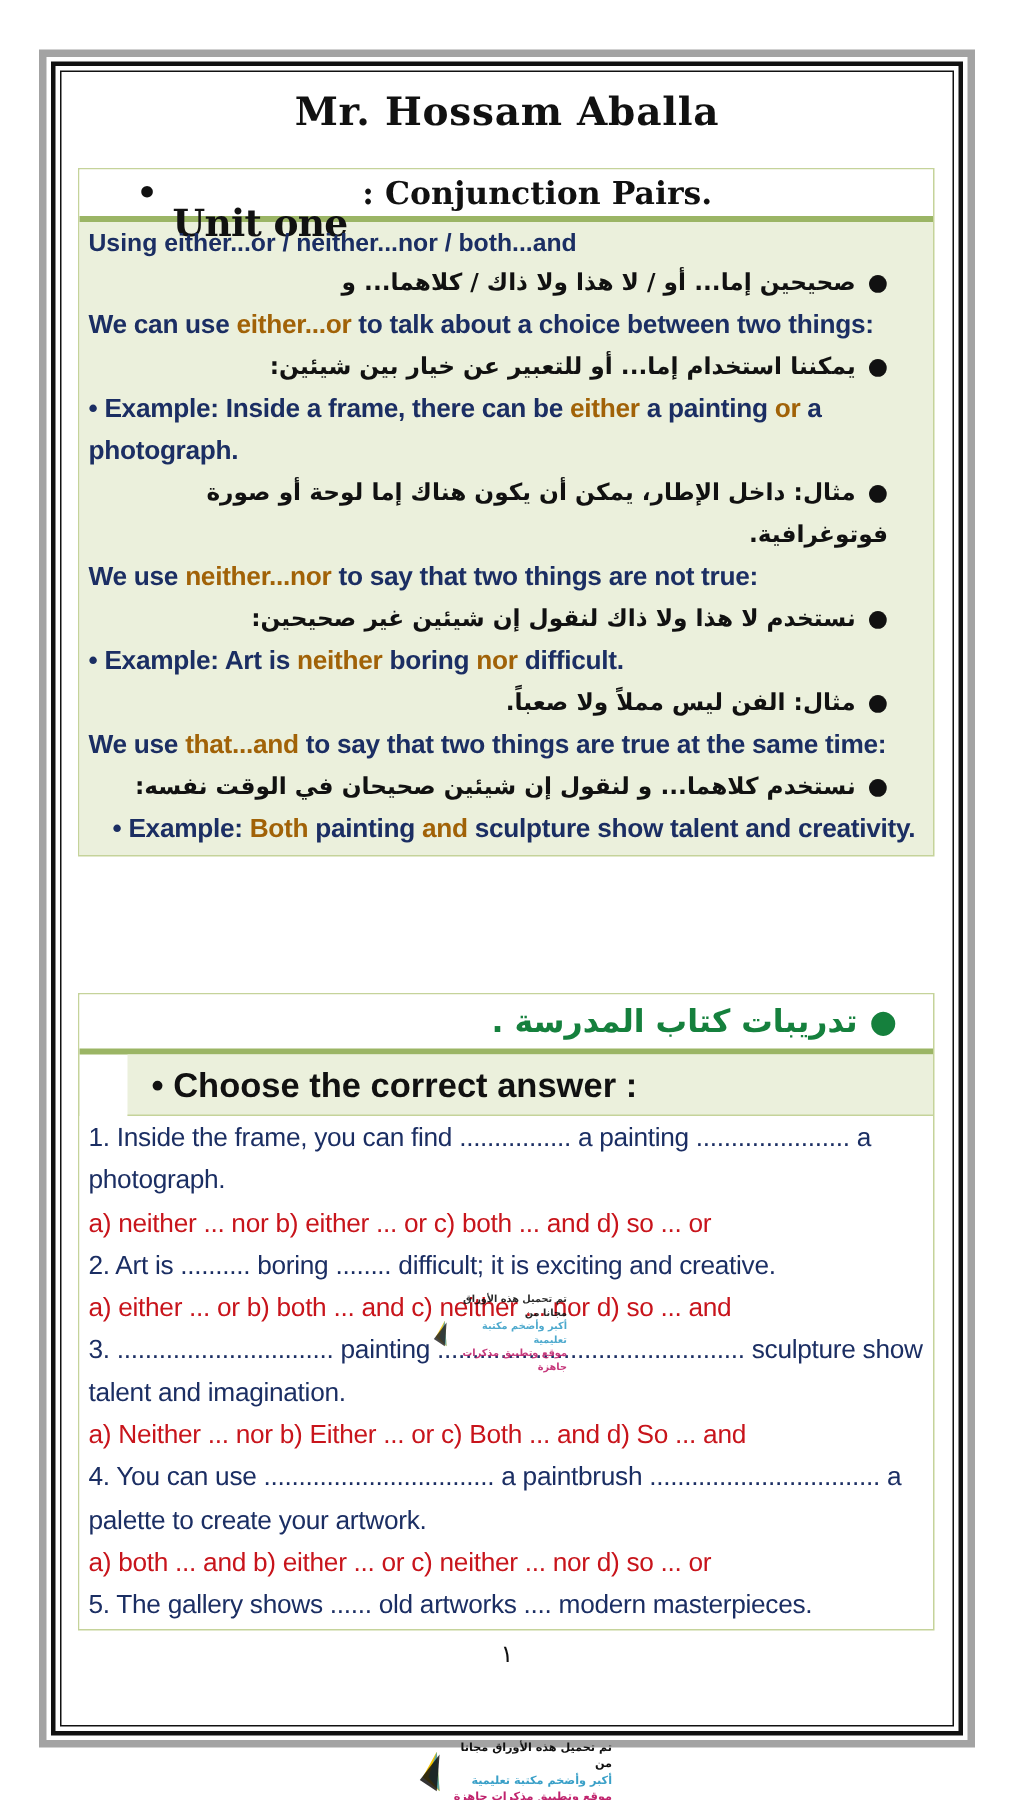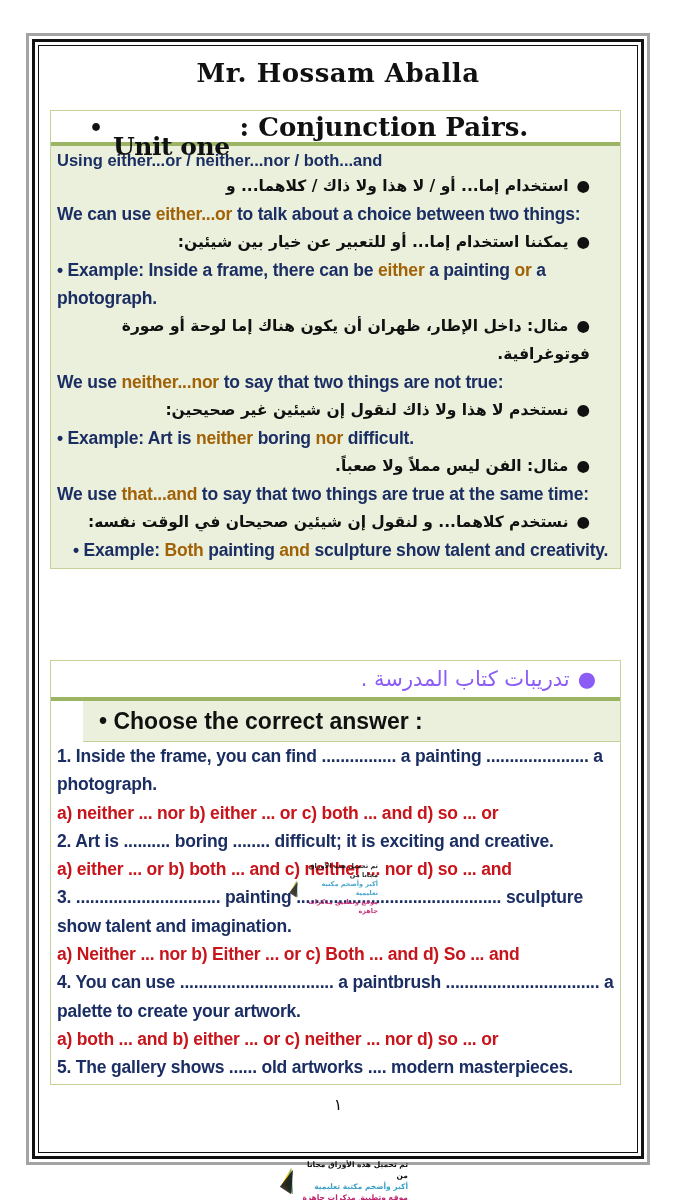--- a/index.html
+++ b/index.html
@@ -1,35 +1,35 @@
 <!DOCTYPE html>
 <html><head>
 <meta charset="utf-8">
 <style>
   html, body { margin:0; padding:0; background:#ffffff; }
   body { width:675px; height:1200px; position:relative; overflow:hidden; font-family:"Liberation Sans", sans-serif; }
-  .frame-outer { position:absolute; left:26px; top:33px; width:624px; height:1132px; border:3px solid #a3a3a3; box-sizing:border-box; }
+  .frame-outer { position:absolute; left:26px; top:33px; width:624px; height:1132px; border:5px solid #a3a3a3; box-sizing:border-box; }
   .frame-mid { position:absolute; left:3px; top:3px; right:3px; bottom:3px; border:3px solid #111; }
   .frame-inner { position:absolute; left:3px; top:3px; right:3px; bottom:3px; border:1.5px solid #111; background:#fff; }
   .author { position:absolute; left:0; right:0; top:12px; text-align:center; font-family:"DejaVu Serif", serif; font-weight:bold; font-size:26px; color:#111; letter-spacing:0.5px; }
   .unit-box { position:absolute; left:11px; top:64px; width:569px; border:1px solid #c5d39a; }
   .unit-title { height:31px; background:#fff; border-bottom:4px solid #9bb565; display:flex; align-items:center; padding-left:38px; font-family:"DejaVu Serif", serif; font-weight:bold; color:#111; }
   .unit-title .big { font-size:25px; letter-spacing:-0.5px;margin-top:40px; }
-  .unit-title .small { font-size:26px; margin-left:10px; }
+  .unit-title .small { font-size:21px; margin-left:10px; }
   .rules { background:#ebf0dc; padding:2px 6px 4px 6px; color:#1b2e63; font-weight:bold; font-size:17.5px; line-height:28px; font-family:"Liberation Sans", sans-serif; }
   .rules .en { letter-spacing:-0.2px; }
   .rules .small-en { font-size:16.5px; line-height:24px; }
   .red { color:#a16207; }
   .ar { direction:rtl; text-align:right; color:#111; font-size:15.5px; font-family:"DejaVu Sans", sans-serif; font-weight:bold; padding-right:24px; line-height:28px; }
   .ar .bullet { margin-left:8px; }
   .indent { padding-left:16px; }
   .sec2 { position:absolute; left:11px; top:614px; width:569px; border:1px solid #c5d39a; }
-  .school-ex { background:#fff; height:36px; direction:rtl; text-align:right; padding-right:24px; font-size:21px; font-weight:normal; color:#8b5cf6; font-family:"DejaVu Sans", sans-serif; line-height:36px; border-bottom:4px solid #9bb565; }
+  .school-ex { background:#fff; height:36px; direction:rtl; text-align:right; padding-right:24px; font-size:21px; font-weight:bold; color:#15803d; font-family:"DejaVu Sans", sans-serif; line-height:36px; border-bottom:4px solid #9bb565; }
   .choose { background:#ebf0dc; height:40px; line-height:40px; padding-left:16px; font-size:23px; font-weight:bold; color:#111; font-family:"Liberation Sans", sans-serif; border-bottom:1px solid #c5d39a;margin-left:32px; }
-  .qs { background:#fff; padding:0 6px 2px 6px; font-size:17.5px; font-weight:bold; line-height:28.3px; color:#1b2e63; letter-spacing:-0.2px; }
+  .qs { background:#fff; padding:0 6px 2px 6px; font-size:17.5px; font-weight:normal; line-height:28.3px; color:#1b2e63; letter-spacing:-0.2px; }
   .qs .opt { color:#c8141b; }
   .page-num { position:absolute; left:0; right:0; bottom:38px; text-align:center; font-size:16px; color:#111; font-family:"DejaVu Sans", sans-serif; }
   .watermark { position:absolute; left:278px; top:1163px; width:130px; height:36px; display:flex; align-items:center; }
   .watermark .logo { width:20px; height:32px; position:relative; }
   .watermark .lines { font-size:7.5px; line-height:11px; direction:rtl; text-align:right; font-family:"DejaVu Sans", sans-serif; font-weight:bold; margin-left:3px; }
   .wm-mid { position:absolute; left:288px; top:872px; width:90px; height:34px; display:flex; align-items:center; opacity:0.9; }
   .wm-mid .lines { font-size:6.5px; line-height:9px; direction:rtl; text-align:right; font-family:"DejaVu Sans", sans-serif; font-weight:bold; margin-left:2px; }
 </style>
 </head>
 <body>
@@ -41,26 +41,26 @@
       <div class="author">Mr. Hossam Aballa</div>
 
       <div class="unit-box">
         <div class="unit-title">
           <span style="font-size:22px;margin-right:10px;">•</span>
           <span class="big">Unit one</span>
           <span class="small"><span> : </span><span>Conjunction Pairs.</span></span>
         </div>
         <div class="rules">
           <div class="small-en">Using either...or / neither...nor / both...and</div>
-          <div class="ar"><span class="bullet">●</span><span>استخدام إما... أو / لا هذا ولا ذاك / كلاهما... و</span></div>
+          <div class="ar"><span class="bullet">●</span><span>صحيحين إما... أو / لا هذا ولا ذاك / كلاهما... و</span></div>
 
           <div class="en"><span>We can use </span><span class="red">either...or</span><span> to talk about a choice between two things:</span></div>
           <div class="ar"><span class="bullet">●</span><span>يمكننا استخدام إما... أو للتعبير عن خيار بين شيئين:</span></div>
           <div class="en"><span>• Example: Inside a frame, there can be </span><span class="red">either</span><span> a painting </span><span class="red">or</span><span> a photograph.</span></div>
-          <div class="ar"><span class="bullet">●</span><span>مثال: داخل الإطار، ظهران أن يكون هناك إما لوحة أو صورة فوتوغرافية.</span></div>
+          <div class="ar"><span class="bullet">●</span><span>مثال: داخل الإطار، يمكن أن يكون هناك إما لوحة أو صورة فوتوغرافية.</span></div>
 
           <div class="en"><span>We use </span><span class="red">neither...nor</span><span> to say that two things are not true:</span></div>
           <div class="ar"><span class="bullet">●</span><span>نستخدم لا هذا ولا ذاك لنقول إن شيئين غير صحيحين:</span></div>
           <div class="en"><span>• Example: Art is </span><span class="red">neither</span><span> boring </span><span class="red">nor</span><span> difficult.</span></div>
           <div class="ar"><span class="bullet">●</span><span>مثال: الفن ليس مملاً ولا صعباً.</span></div>
 
           <div class="en"><span>We use </span><span class="red">that...and</span><span> to say that two things are true at the same time:</span></div>
           <div class="ar"><span class="bullet">●</span><span>نستخدم كلاهما... و لنقول إن شيئين صحيحان في الوقت نفسه:</span></div>
           <div class="en indent"><span>• Example: </span><span class="red">Both</span><span> painting </span><span class="red">and</span><span> sculpture show talent and creativity.</span></div>
         </div>

